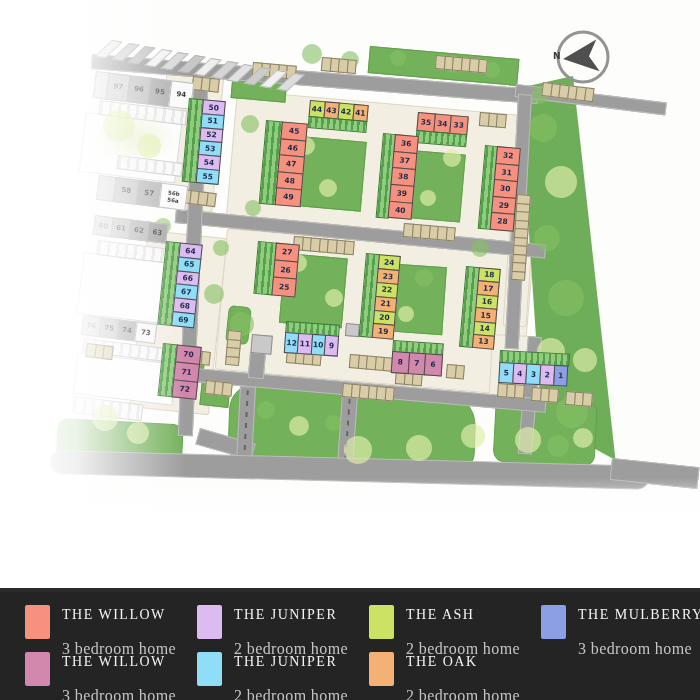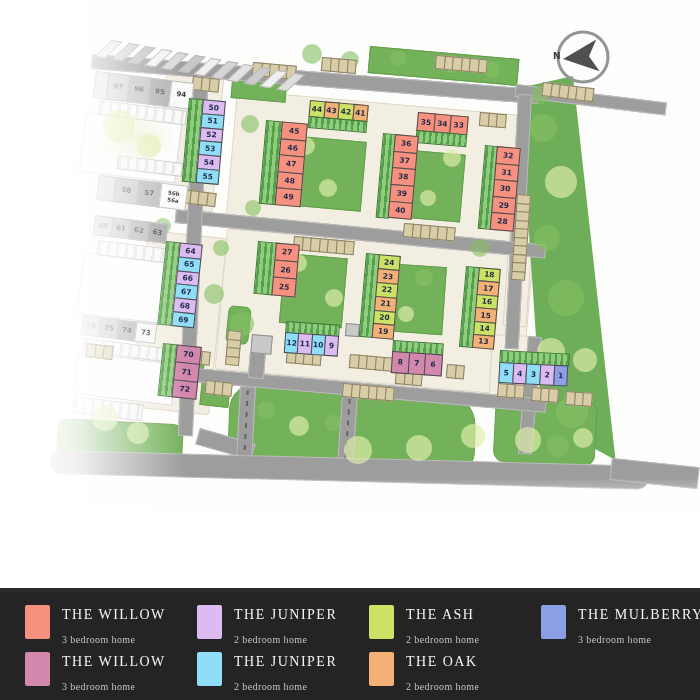--- a/index.html
+++ b/index.html
@@ -42,21 +42,21 @@
            font-weight:bold;font-size:9px;color:#3A3A3A;}
   .legend{position:absolute;left:0;bottom:0;width:700px;height:112px;background:#242424;
           border-top:4px solid #2B2B2B;z-index:60;box-sizing:border-box;}
   .lrow{position:absolute;left:0;width:700px;display:flex;padding-left:25px;box-sizing:border-box;}
   .lrow1{top:13px;}
   .lrow2{top:60px;}
   .litem{width:172px;flex:none;display:flex;align-items:flex-start;}
   .lswatch{width:25px;height:34px;border-radius:2px;margin-right:12px;flex:none;}
   .ltitle{font-family:"Liberation Serif",serif;font-size:14px;letter-spacing:1.5px;color:#F4F4F4;
           line-height:1.1;margin-top:2px;white-space:nowrap;}
-  .lsub{font-family:"Liberation Serif",serif;font-size:10px;color:#C4C4C4;letter-spacing:.4px;margin-top:12px;}
+  .lsub{font-family:"Liberation Serif",serif;font-size:16px;color:#C4C4C4;letter-spacing:.4px;margin-top:18px;}
 </style>
 </head>
 <body>
 
 <div class="stage">
   <div class="siteplan" id="siteplan">
 
     <div class="abs fade" style="left:0;top:0;width:185px;height:588px;background:linear-gradient(90deg,#fff 0%,#fff 14%,rgba(255,255,255,.85) 42%,rgba(255,255,255,0) 100%);"></div>
     <div class="abs fade" style="left:0;top:478px;width:700px;height:110px;background:linear-gradient(180deg,rgba(255,255,255,0) 0%,rgba(255,255,255,.8) 30%,#fff 60%);"></div>
     <div class="north">

